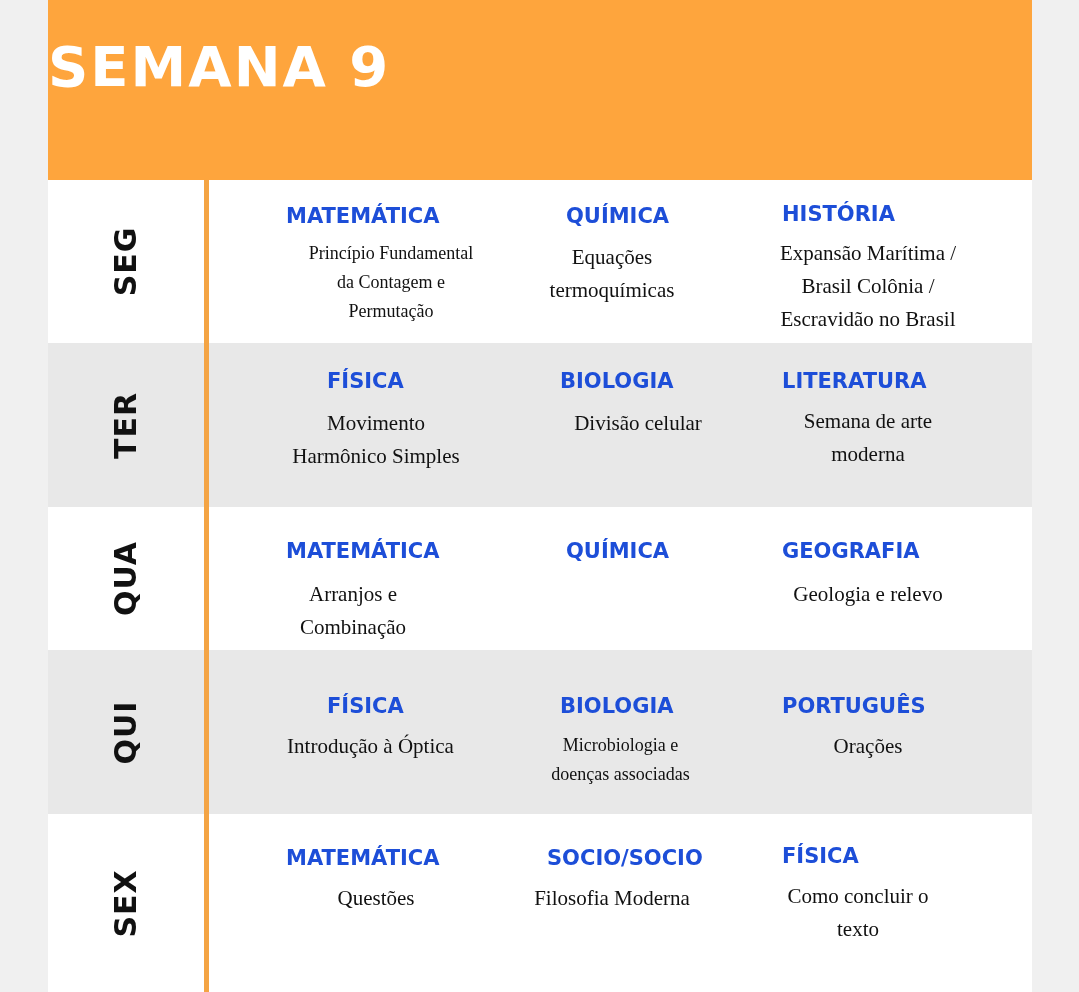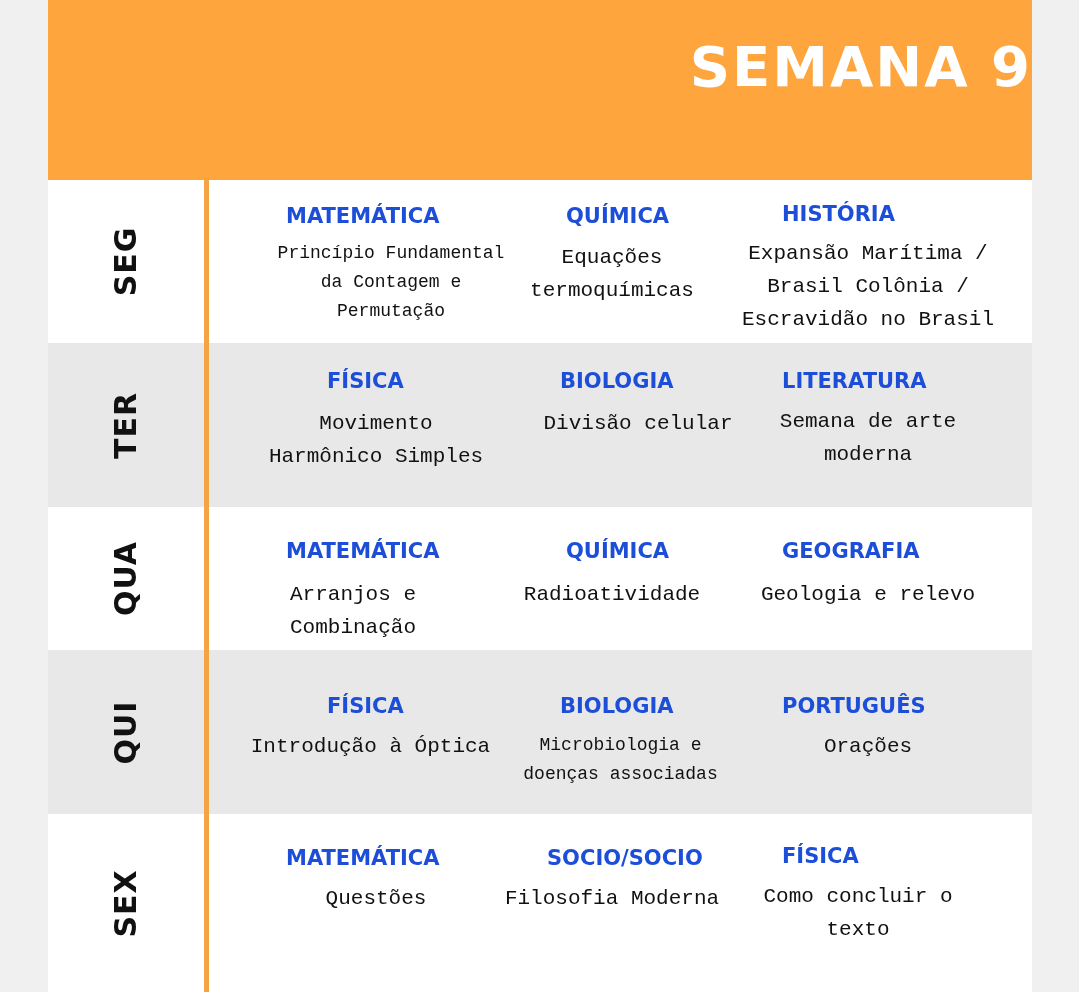--- a/index.html
+++ b/index.html
@@ -11,21 +11,21 @@
     }
     .sheet {
       position: absolute; left: 48px; top: 0; width: 984px; height: 992px;
       background: #ffffff;
     }
     .header {
       position: absolute; left: 0; top: 0; width: 984px; height: 180px;
       background: #fea53d;
     }
     .title {
-      position: absolute; left: 0; top: 34px; width: 984px; text-align: right;
+      position: absolute; left: 0; top: 34px; width: 984px; text-align: left;
       color: #ffffff; font-family: "DejaVu Sans", sans-serif; font-weight: bold;
       font-size: 56px; letter-spacing: 2px; line-height: 66px;
     }
     .row { position: absolute; left: 0; width: 984px; }
     .row.white { background: #ffffff; }
     .row.gray { background: #e8e8e8; }
     .day {
       position: absolute; left: 0; top: 0; width: 155px; height: 100%;
       display: flex; align-items: center; justify-content: center;
     }
@@ -36,21 +36,21 @@
     }
     .divider {
       position: absolute; left: 156px; top: 180px; width: 5px; height: 812px;
       background: #f4a444;
     }
     .subj {
       position: absolute; font-family: "DejaVu Sans", sans-serif; font-weight: bold;
       font-size: 21px; color: #1d4ed8; white-space: nowrap;
     }
     .topic {
-      position: absolute; font-family: Liberation Mono, monospace;
+      position: absolute; font-family: Liberation Serif, serif;
       color: #111111; text-align: center; white-space: pre-line;
     }
     .t22 { font-size: 21px; line-height: 33px; }
     .t18 { font-size: 18px; line-height: 29px; }
   </style>
 </head>
 <body>
 
 <div class="sheet">
   <div class="header">
@@ -89,21 +89,20 @@
   </div>
 
   <div class="row white" style="top:507px;height:143px;">
     <div class="day">
         <span>QUA</span>
       </div>
     <div class="subj" style="left:238px;top:32px;">MATEMÁTICA</div>
     <div class="topic t22" style="left:200px;top:71px;width:210px;">Arranjos e
 Combinação</div>
     <div class="subj" style="left:518px;top:32px;">QUÍMICA</div>
-    <div class="topic t22" style="left:464px;top:71px;width:200px;">Radioatividade</div>
     <div class="subj" style="left:734px;top:32px;">GEOGRAFIA</div>
     <div class="topic t22" style="left:700px;top:71px;width:240px;">Geologia e relevo</div>
   </div>
 
   <div class="row gray" style="top:650px;height:164px;">
     <div class="day">
         <span>QUI</span>
       </div>
     <div class="subj" style="left:279px;top:44px;">FÍSICA</div>
     <div class="topic t22" style="left:200px;top:80px;width:245px;text-align:center;">Introdução à Óptica</div>

